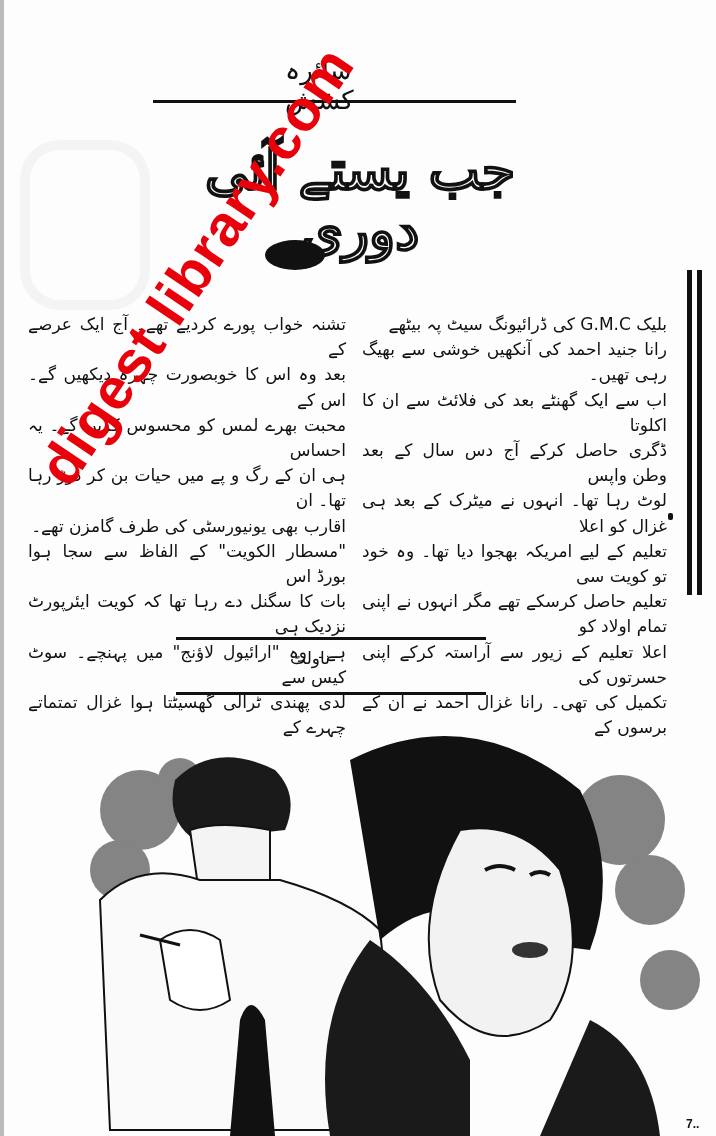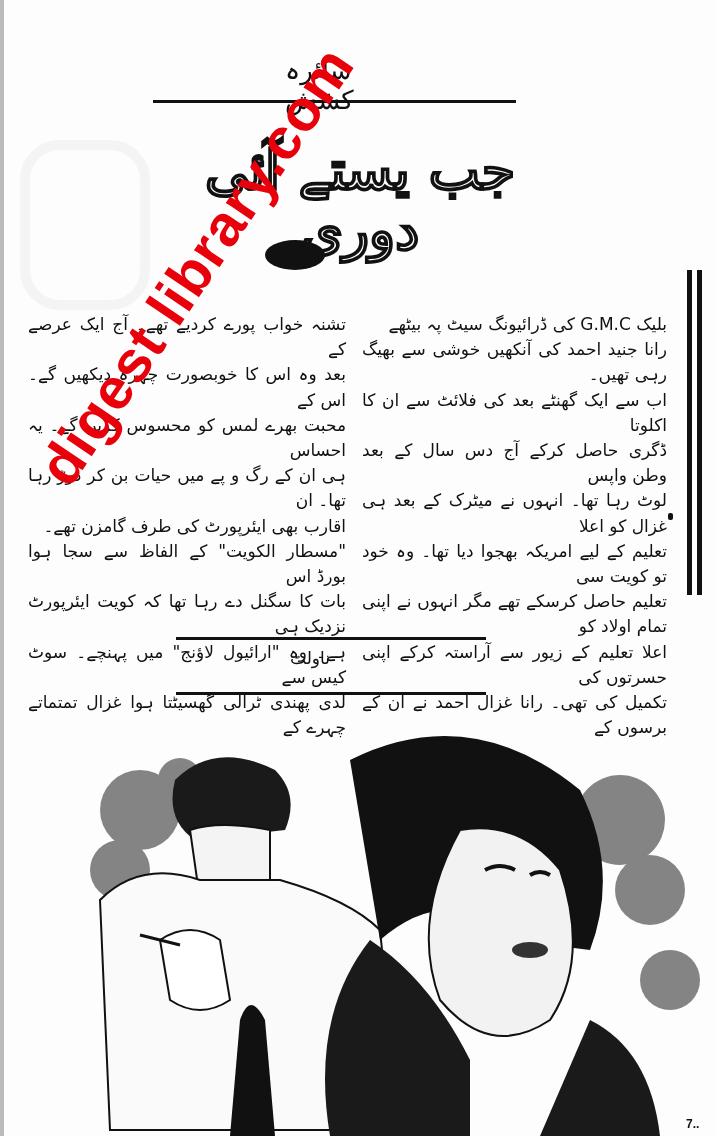--- a/index.html
+++ b/index.html
@@ -49,21 +49,21 @@
     <p>تعلیم حاصل کرسکے تھے مگر انہوں نے اپنی تمام اولاد کو</p>
     <p>اعلا تعلیم کے زیور سے آراستہ کرکے اپنی حسرتوں کی</p>
     <p>تکمیل کی تھی۔ رانا غزال احمد نے ان کے برسوں کے</p>
   </div>
 
   <div class="col col-left">
     <p>تشنہ خواب پورے کردیے تھے۔ آج ایک عرصے کے</p>
     <p>بعد وہ اس کا خوبصورت چہرہ دیکھیں گے۔ اس کے</p>
     <p>محبت بھرے لمس کو محسوس کریں گے۔ یہ احساس</p>
     <p>ہی ان کے رگ و پے میں حیات بن کر دوڑ رہا تھا۔ ان</p>
-    <p>اقارب بھی ایئرپورٹ کی طرف گامزن تھے۔</p>
+    <p>اقارب بھی یونیورسٹی کی طرف گامزن تھے۔</p>
     <p>"مسطار الکویت" کے الفاظ سے سجا ہوا بورڈ اس</p>
     <p>بات کا سگنل دے رہا تھا کہ کویت ایئرپورٹ نزدیک ہی</p>
     <p>ہے۔ وہ "ارائیول لاؤنج" میں پہنچے۔ سوٹ کیس سے</p>
     <p>لدی پھندی ٹرالی گھسیٹتا ہوا غزال تمتماتے چہرے کے</p>
   </div>
 
   <div class="rule" style="left:176px;top:637px;width:310px;"></div>
   <div class="section-label">ناولٹ</div>
   <div class="rule" style="left:176px;top:692px;width:310px;"></div>
 

